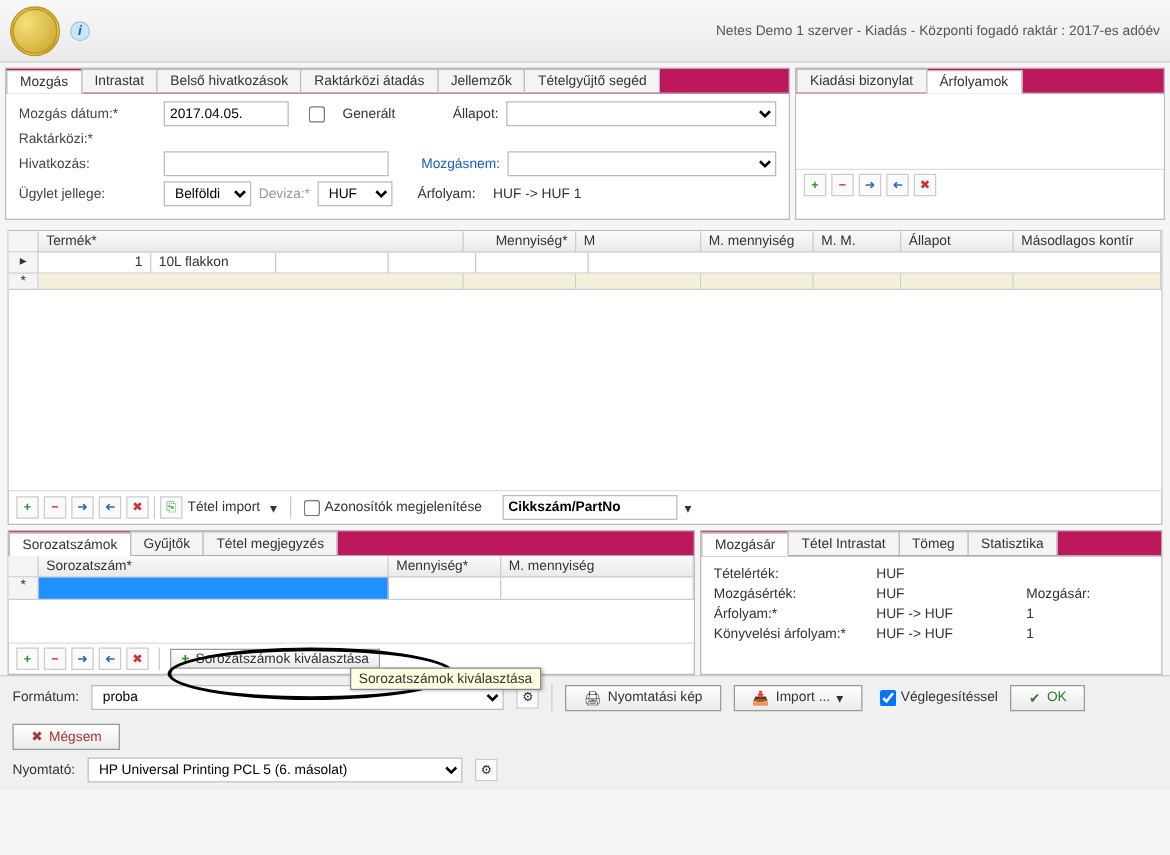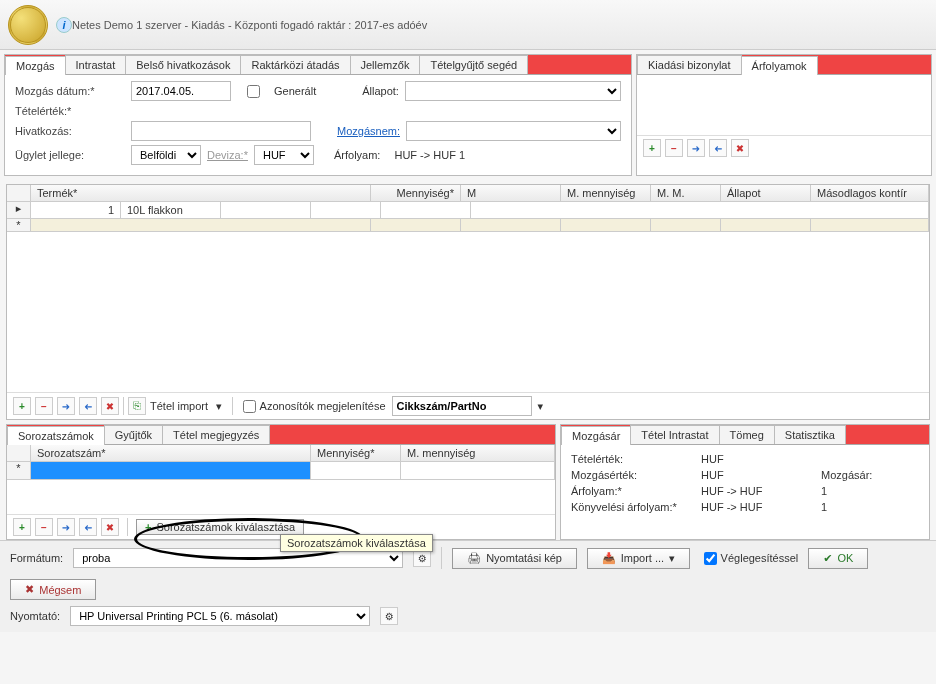--- a/index.html
+++ b/index.html
@@ -1,35 +1,35 @@
 <!DOCTYPE html>
 <html><head>
   <meta charset="utf-8">
   <style>
     * { box-sizing: border-box; margin: 0; padding: 0; font-family: "Segoe UI", Tahoma, Arial, sans-serif; font-size: 11px; }
     body { background: #f5f5f5; width: 936px; height: 684px; overflow: hidden; color: #333; }
     
     .titlebar { height: 50px; display: flex; align-items: center; padding: 4px 8px; background: linear-gradient(#f8f8f8, #eaeaea); border-bottom: 1px solid #ccc; }
     .logo { width: 40px; height: 40px; border-radius: 50%; background: radial-gradient(circle at 30% 30%, #f4e07a, #c9a227); border: 3px double #b89420; }
     .info-icon { width: 16px; height: 16px; margin-left: 8px; background: #cce4ff; border-radius: 50%; text-align: center; color: #0066cc; font-style: italic; font-weight: bold; line-height: 14px; border:1px solid #9cc; }
-    .title-text { flex: 1; text-align: left; color: #555; }
+    .title-text { flex: 1; text-align: right; color: #555; }
     
     .main-row { display: flex; gap: 4px; padding: 4px; }
     .panel { background: #fff; border: 1px solid #bbb; }
     
-    .tabs { display: flex; border-bottom: 1px solid #aaa; background: #ef4444; }
+    .tabs { display: flex; border-bottom: 1px solid #aaa; background: #be185d; }
     .tab { padding: 3px 10px; border: 1px solid #bbb; border-bottom: none; background: #f4f4f4; margin-right: -1px; cursor: pointer; }
     .tab.active { background: #fff; position: relative; top: 1px; }
     
     .form-area { padding: 6px 10px; }
     .form-row { display: flex; align-items: center; margin-bottom: 4px; gap: 6px; }
     .label { width: 110px; color: #444; }
     input[type=text], select { border: 1px solid #bbb; padding: 1px 4px; height: 20px; background: #fff; }
     input.wide { flex: 1; }
-    .link { color: #1a5fbf; cursor: pointer; text-decoration: underline; }
+    .link { color: #1a5fbf; cursor: pointer; }
     .placeholder { color: #bbb; }
     
     .left-panel { flex: 1; }
     .right-panel { width: 296px; }
     
     .grid { border: 1px solid #aaa; background: #fff; }
     .grid-header, .grid-row { display: flex; }
     .grid-header .cell, .grid-row .cell { border-right: 1px solid #ccc; border-bottom: 1px solid #ccc; padding: 2px 6px; overflow: hidden; white-space: nowrap; }
     .grid-header { background: linear-gradient(#fafafa, #e9e9e9); }
     .row-indicator { width: 24px; text-align:center; border-right:1px solid #ccc; border-bottom:1px solid #ccc; background:#f4f4f4; }
@@ -86,21 +86,21 @@
         <span class="label">Mozgás dátum:*</span>
         <input type="text" style="width: 100px;" value="2017.04.05.">
         <label style="display:flex;align-items:center;gap:14px;margin-left:10px">
           <input type="checkbox" style="">
           <span>Generált</span>
         </label>
         <span style="margin-left:40px">Állapot:</span>
         <select style="flex:1"><option></option></select>
       </div>
       <div class="form-row">
-        <span class="label">Tételérték:*</span>
+        <span class="label">Raktárközi:*</span>
       </div>
       <div class="form-row">
         <span class="label">Hivatkozás:</span>
         <input type="text" style="width: 180px;">
         <span class="link" style="margin-left:20px">Mozgásnem:</span>
         <select style="flex:1"><option></option></select>
       </div>
       <div class="form-row">
         <span class="label">Ügylet jellege:</span>
         <select style="width:70px"><option>Belföldi</option></select>
@@ -171,21 +171,21 @@
     <span class="icon-btn delete"></span>
     <span style="width:1px;height:18px;background:#ccc"></span>
     <span class="icon-btn" style="color:#2a8a2a">⎘</span>
     <span>Tétel import</span>
     <span style="margin-left:4px">▾</span>
     <span style="width:1px;height:18px;background:#ccc;margin:0 6px"></span>
     <label style="display:flex;align-items:center;gap:4px">
       <input type="checkbox" style="">
       <span>Azonosítók megjelenítése</span>
     </label>
-    <input type="text" style="width: 140px; margin-left: 2px; font-weight: bold;" value="Cikkszám/PartNo">
+    <input type="text" style="width: 140px; margin-left: 12px; font-weight: bold;" value="Cikkszám/PartNo">
     <span style="margin-left:2px">▾</span>
   </div>
 </div>
 
 <div class="bottom-split" style="position:relative;">
   <div class="bottom-left">
     <div class="tabs">
       <div class="tab active">Sorozatszámok</div>
       <div class="tab">Gyűjtők</div>
       <div class="tab">Tétel megjegyzés</div>

